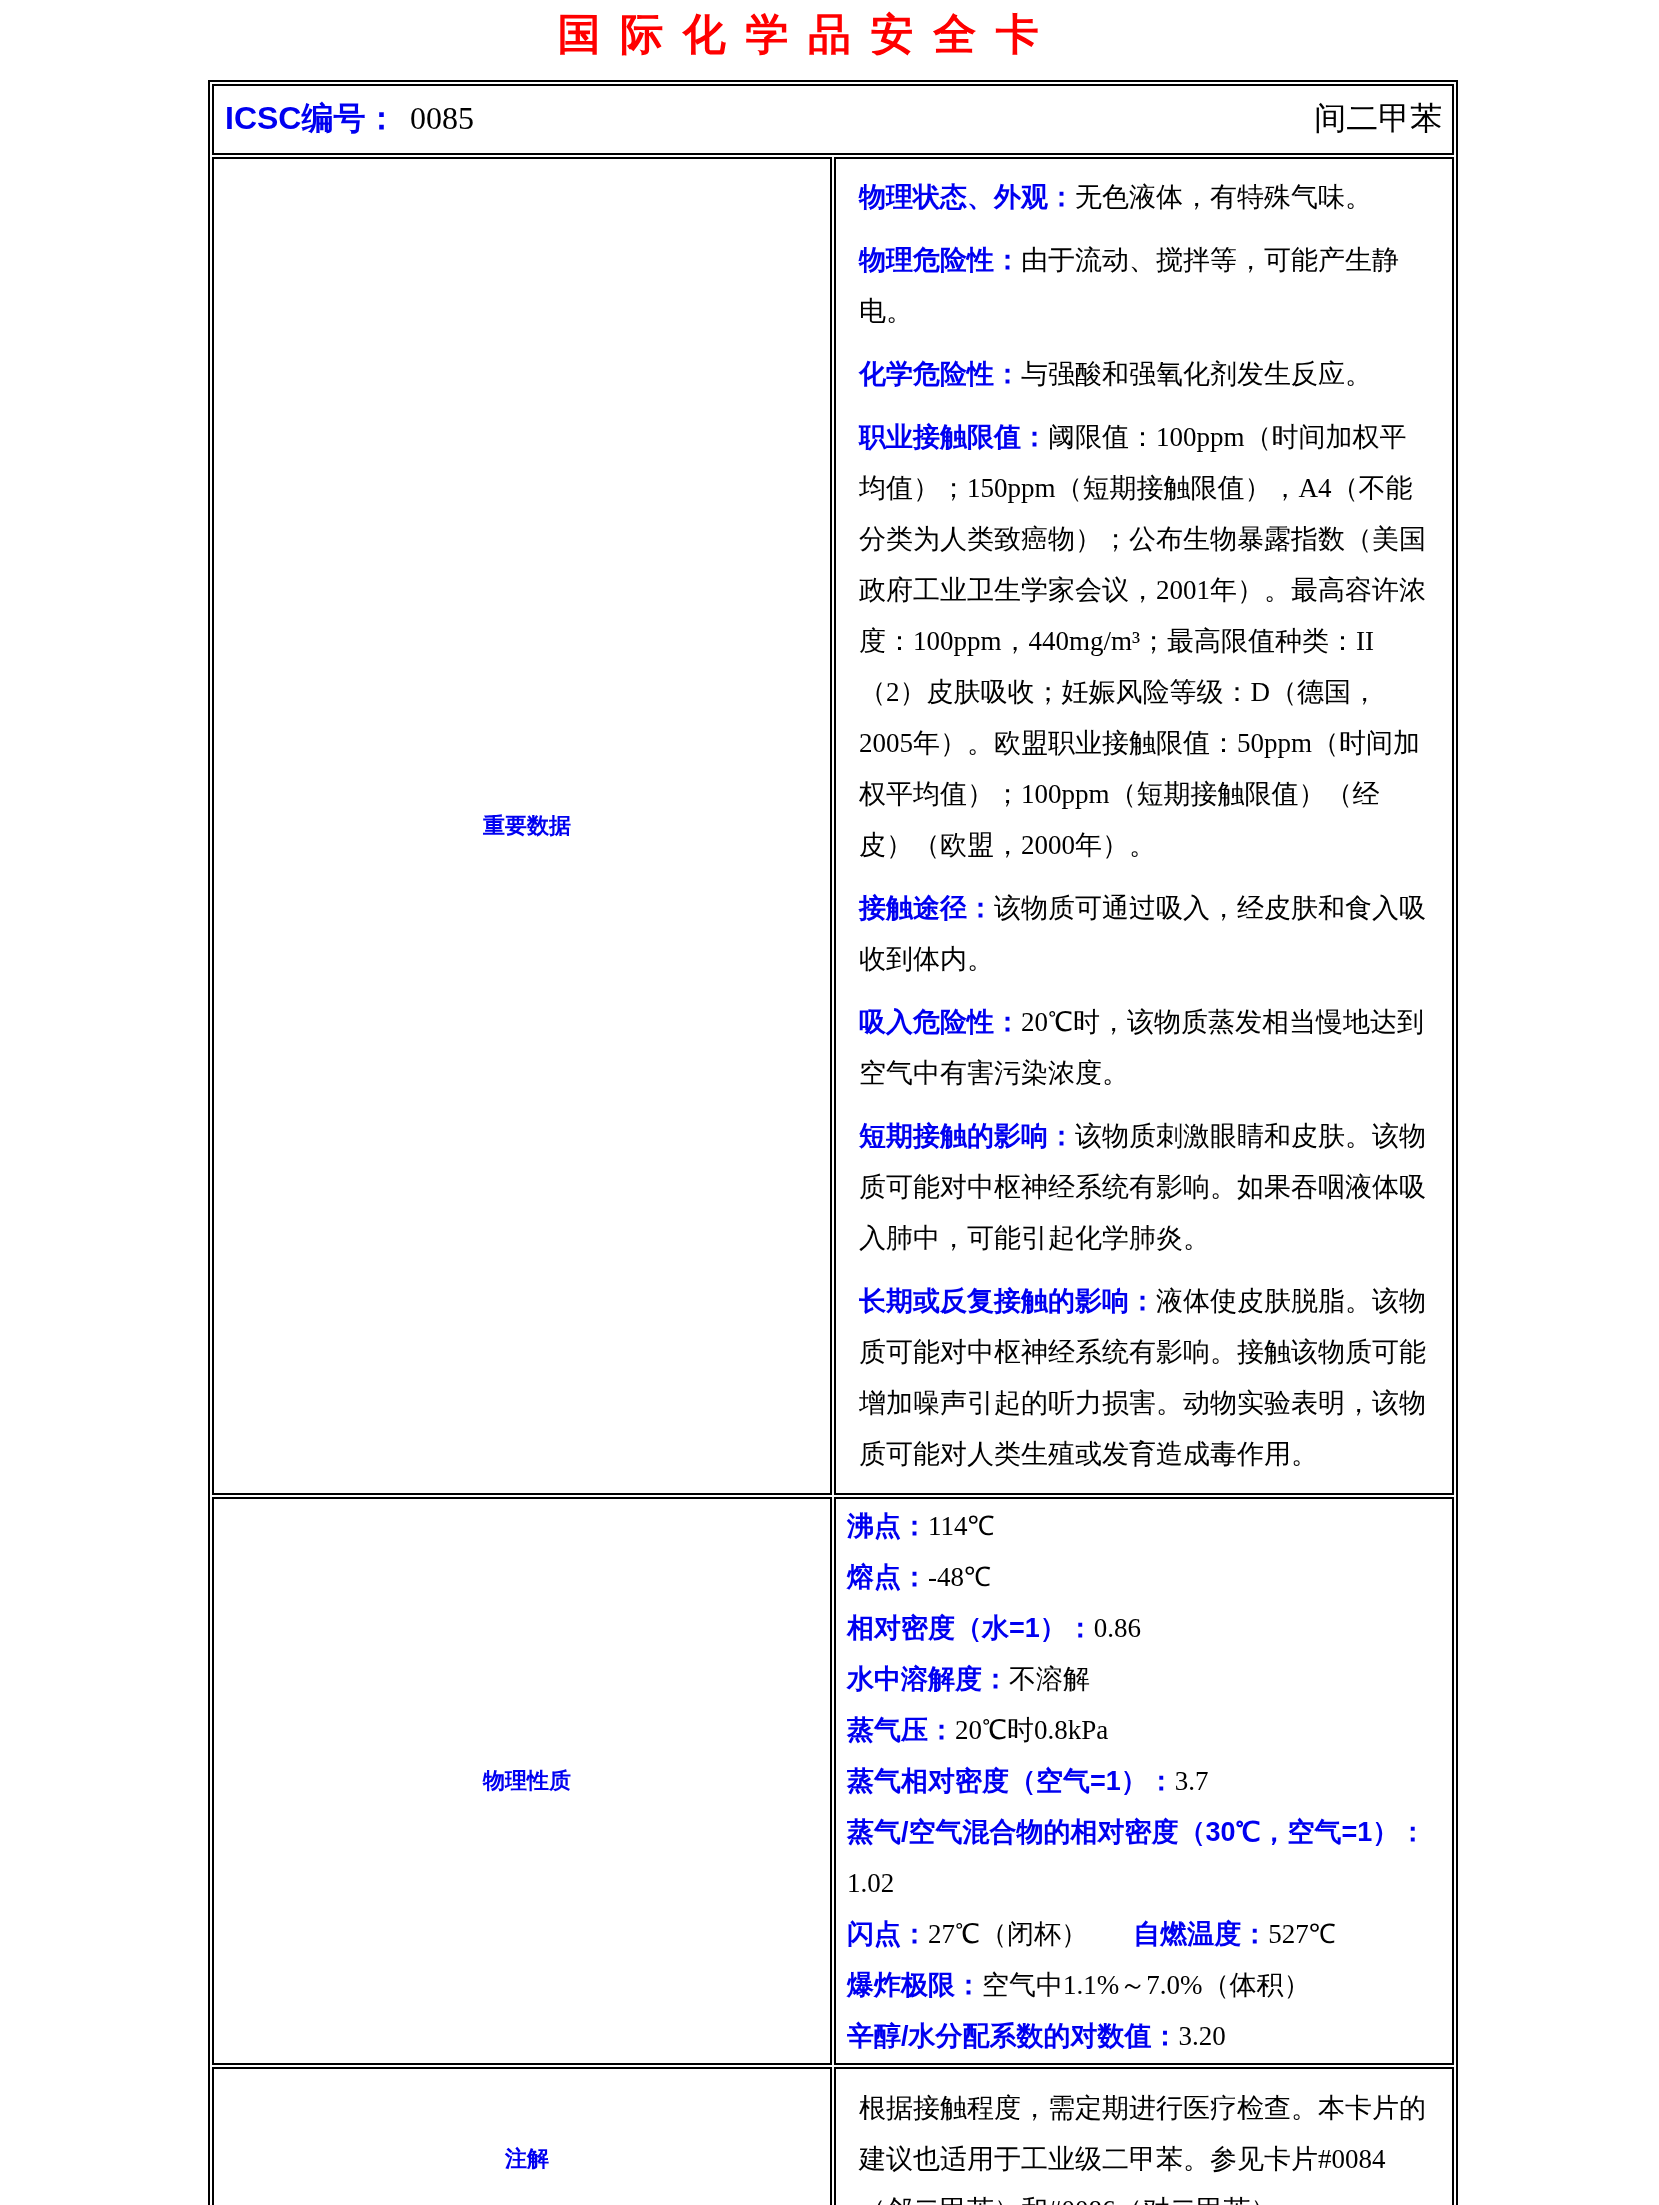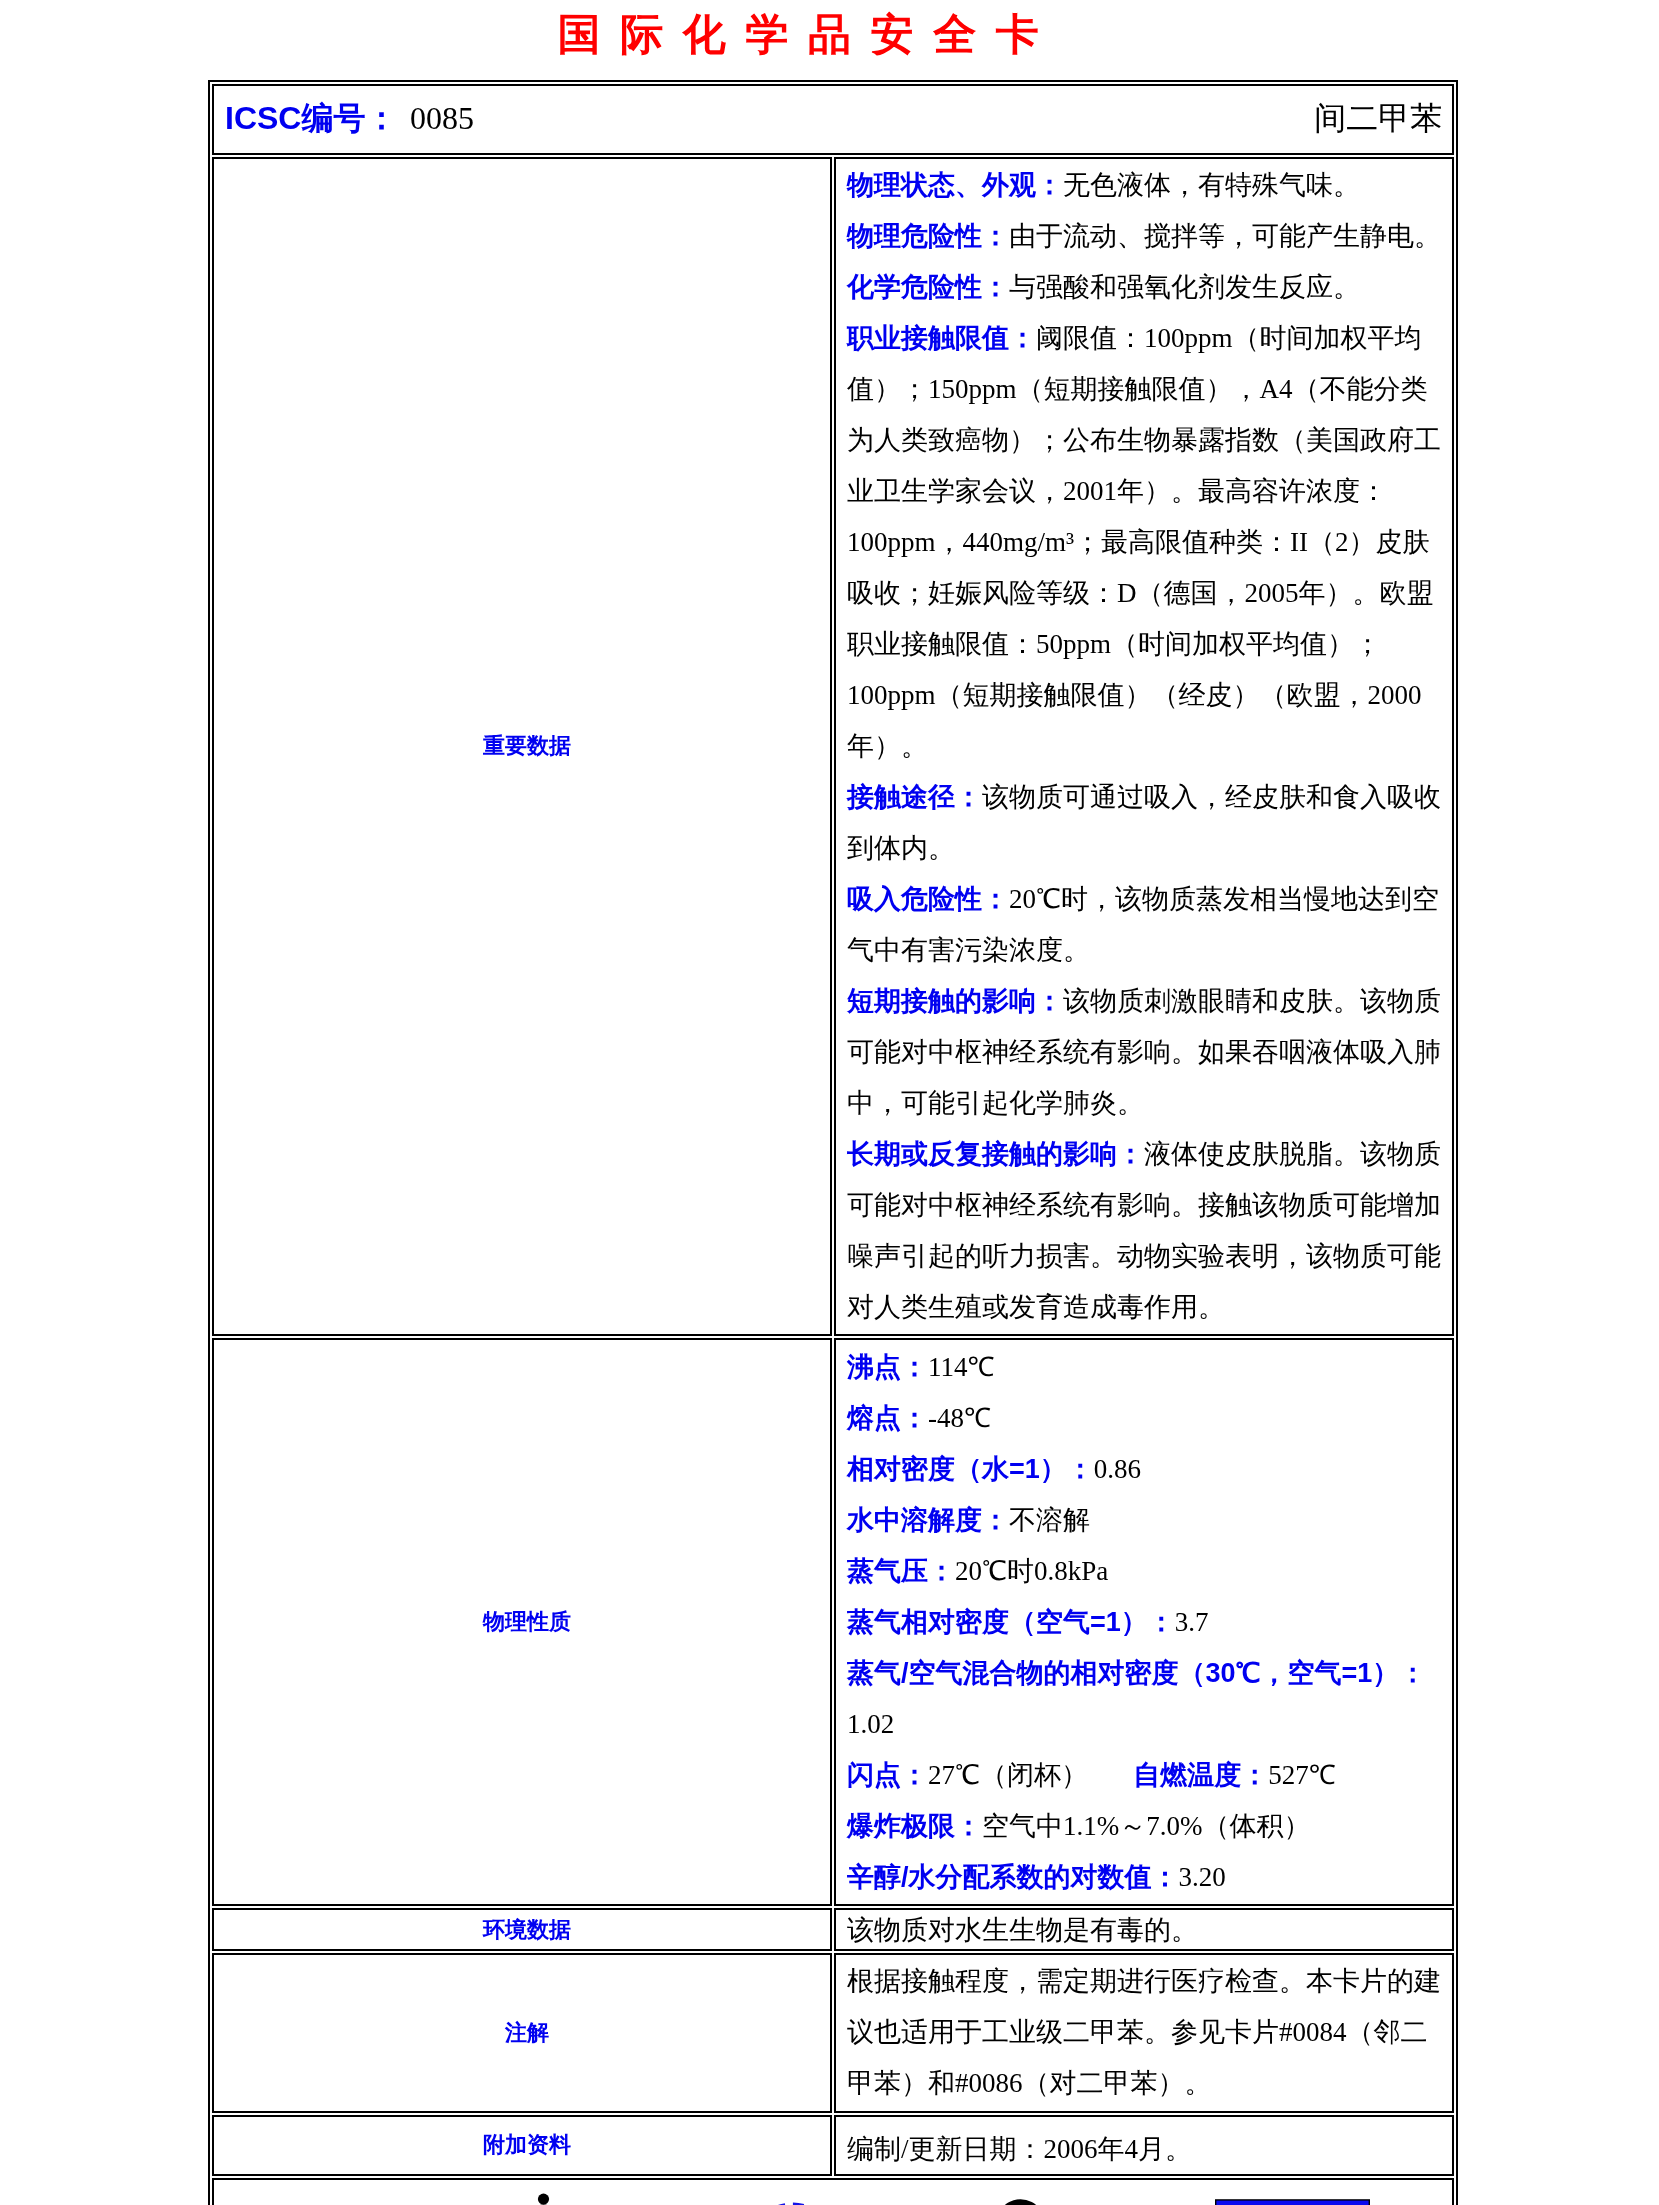--- a/index.html
+++ b/index.html
@@ -12,21 +12,21 @@
              border:2.8px solid #000;border-collapse:separate;border-spacing:2.1px;}
   table.card td{border:2.1px solid #000;vertical-align:middle;background:#fff;padding-left:11px;}
   td.lblcol{width:171px;text-align:center;color:var(--label_blue,#0000F0);
             font-family:"Liberation Sans",sans-serif;font-weight:bold;font-size:22px;}
   td.content{padding:1.4px 8.4px;font-size:27px;}
   .cell-header{height:67px;padding:0 9.8px;}
   .hdr-flex{display:flex;justify-content:space-between;align-items:center;font-size:32px;}
   .icsc-lab{color:var(--label_blue,#0000F0);font-family:"Liberation Sans",sans-serif;font-weight:bold;}
   .icsc-num{margin-left:12.6px;color:#000;}
   .chem-name{color:#000;}
-  .seg{margin:0;line-height:51px;}
+  .seg{margin:12px;line-height:51px;}
   .imp-body{min-height:791px;}
   .phys-body{min-height:483px;}
   .env-body{min-height:32px;}
   .notes-body{min-height:92px;}
   .add-body{min-height:41px;margin-top:13px;}
   .blab{color:var(--label_blue,#0000F0);font-family:"Liberation Sans",sans-serif;font-weight:bold;}
   .btxt{color:#000;}
   .prow{line-height:51px;}
   .flash-left{display:inline-block;width:48%;}
   .logos-cell{padding:0;}
@@ -99,26 +99,20 @@
           <div class="prow"><span class="blab">蒸气/空气混合物的相对密度（30℃，空气=1）：</span><span class="btxt">1.02</span></div>
           <div class="prow">
             <span class="flash-left"><span class="blab">闪点：</span><span class="btxt">27℃（闭杯）</span></span><span class="blab">自燃温度：</span><span class="btxt">527℃</span>
           </div>
           <div class="prow"><span class="blab">爆炸极限：</span><span class="btxt">空气中1.1%～7.0%（体积）</span></div>
           <div class="prow"><span class="blab">辛醇/水分配系数的对数值：</span><span class="btxt">3.20</span></div>
         </div>
       </td>
     </tr>
 
-    <tr>
-      <td class="lblcol">环境数据</td>
-      <td class="content">
-        <div class="env-body btxt">该物质对水生生物是有毒的。</div>
-      </td>
-    </tr>
 
     <tr>
       <td class="lblcol">注解</td>
       <td class="content">
         <div class="notes-body btxt seg">根据接触程度，需定期进行医疗检查。本卡片的建议也适用于工业级二甲苯。参见卡片#0084（邻二甲苯）和#0086（对二甲苯）。</div>
       </td>
     </tr>
 
     <tr>
       <td class="lblcol">附加资料</td>

